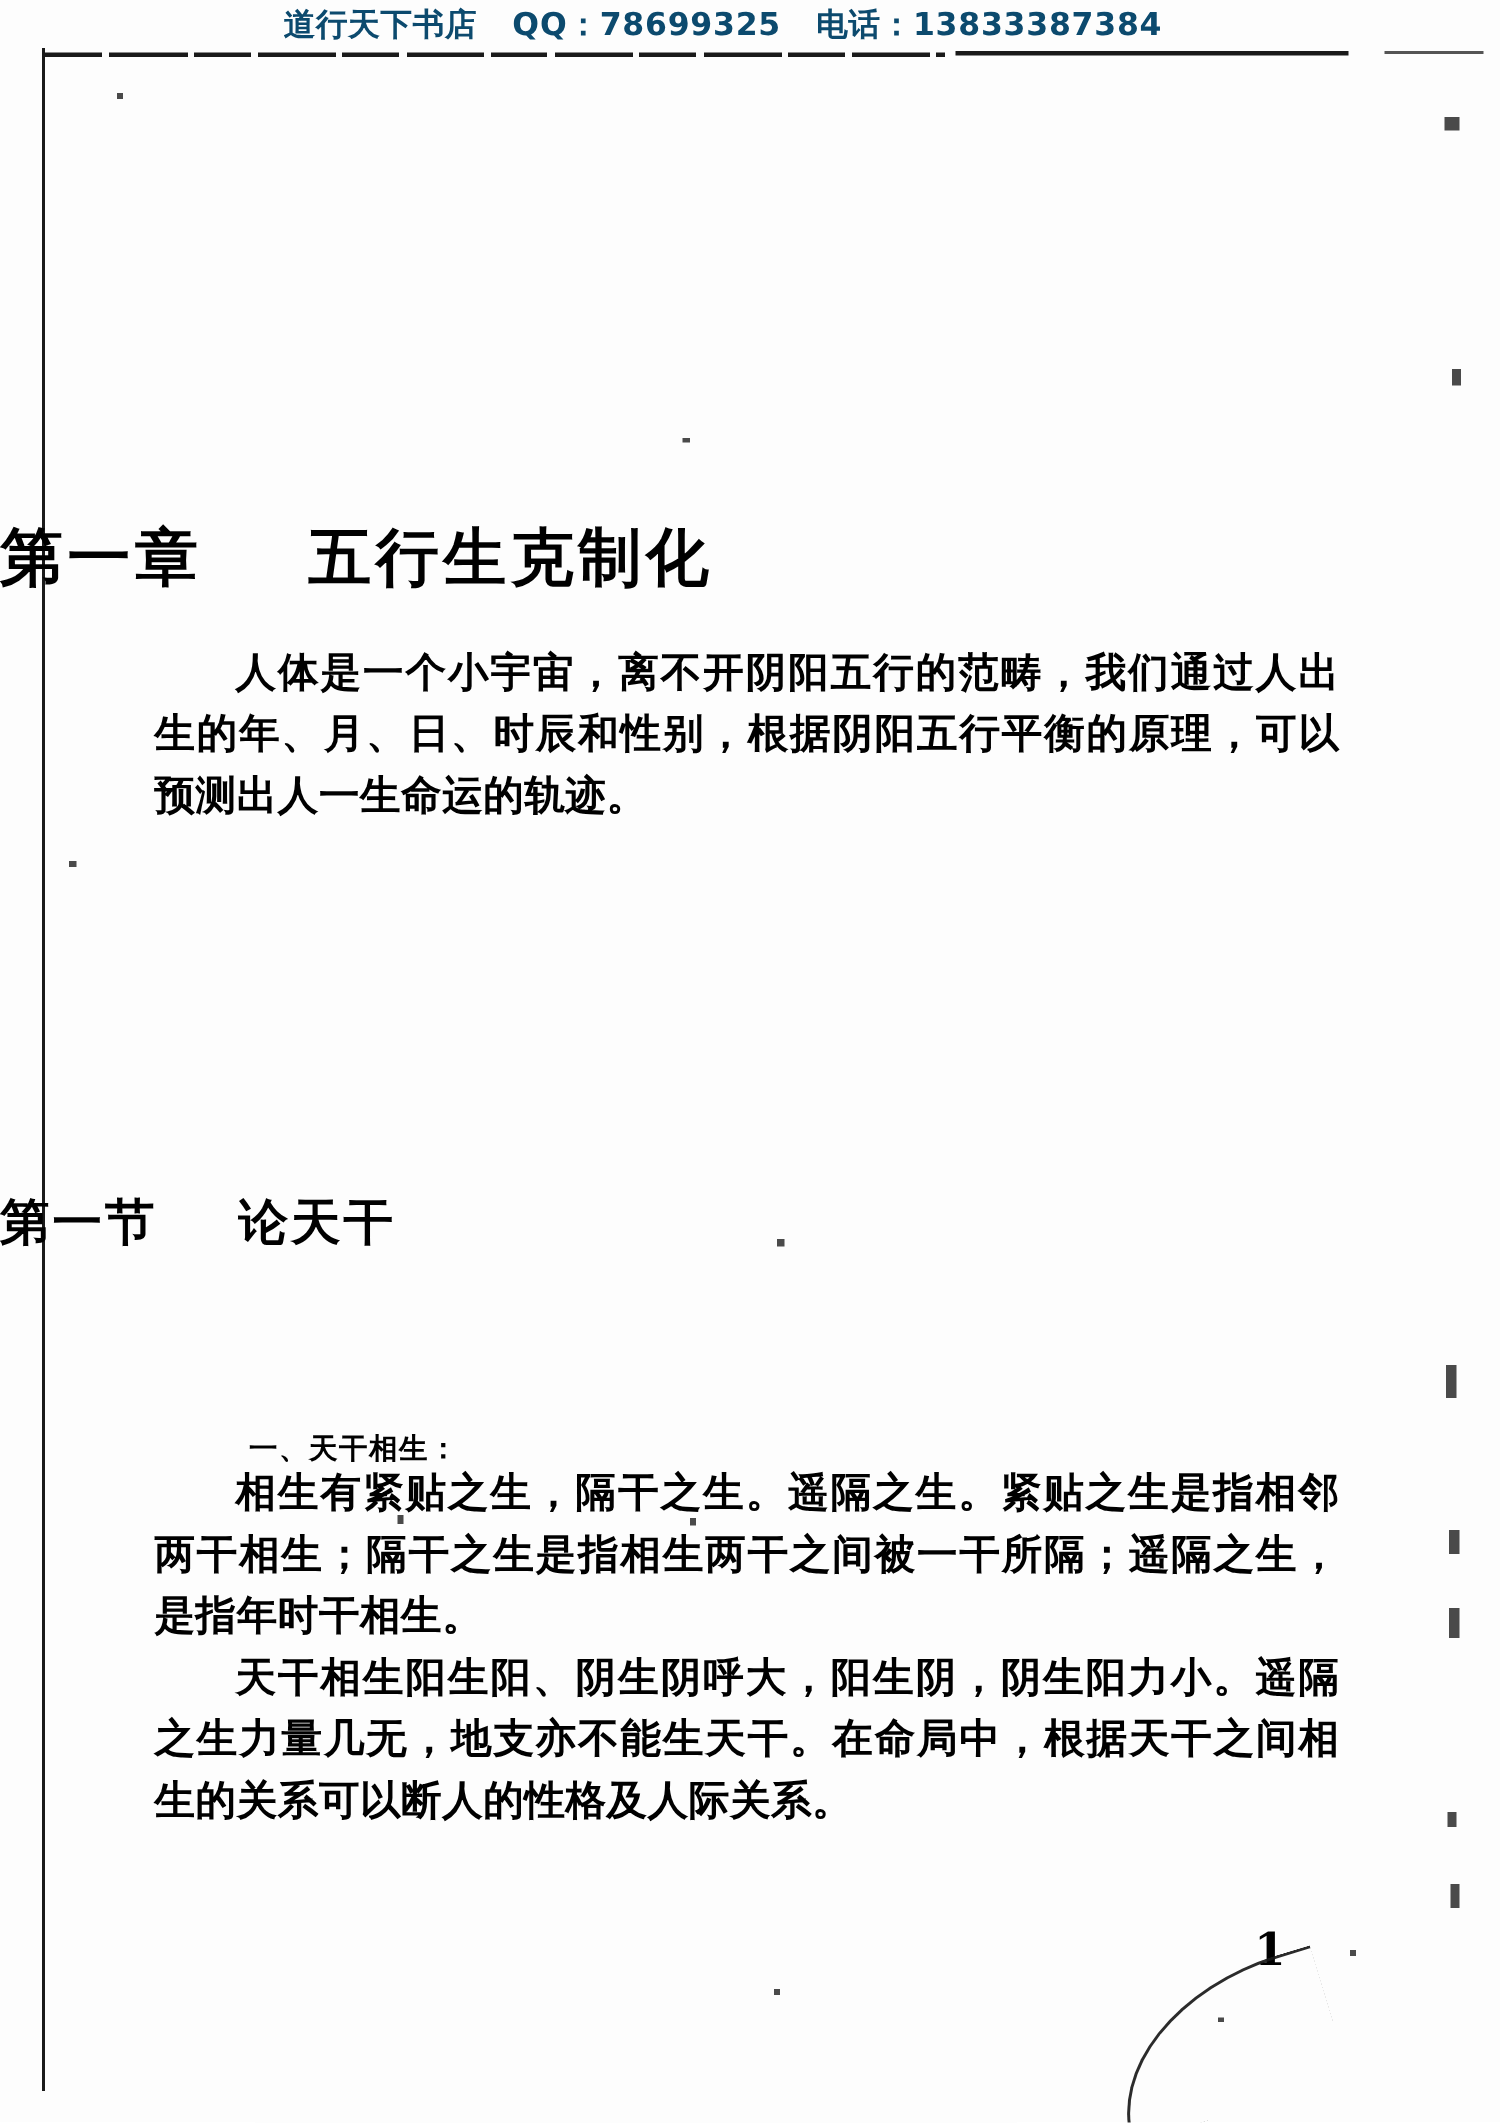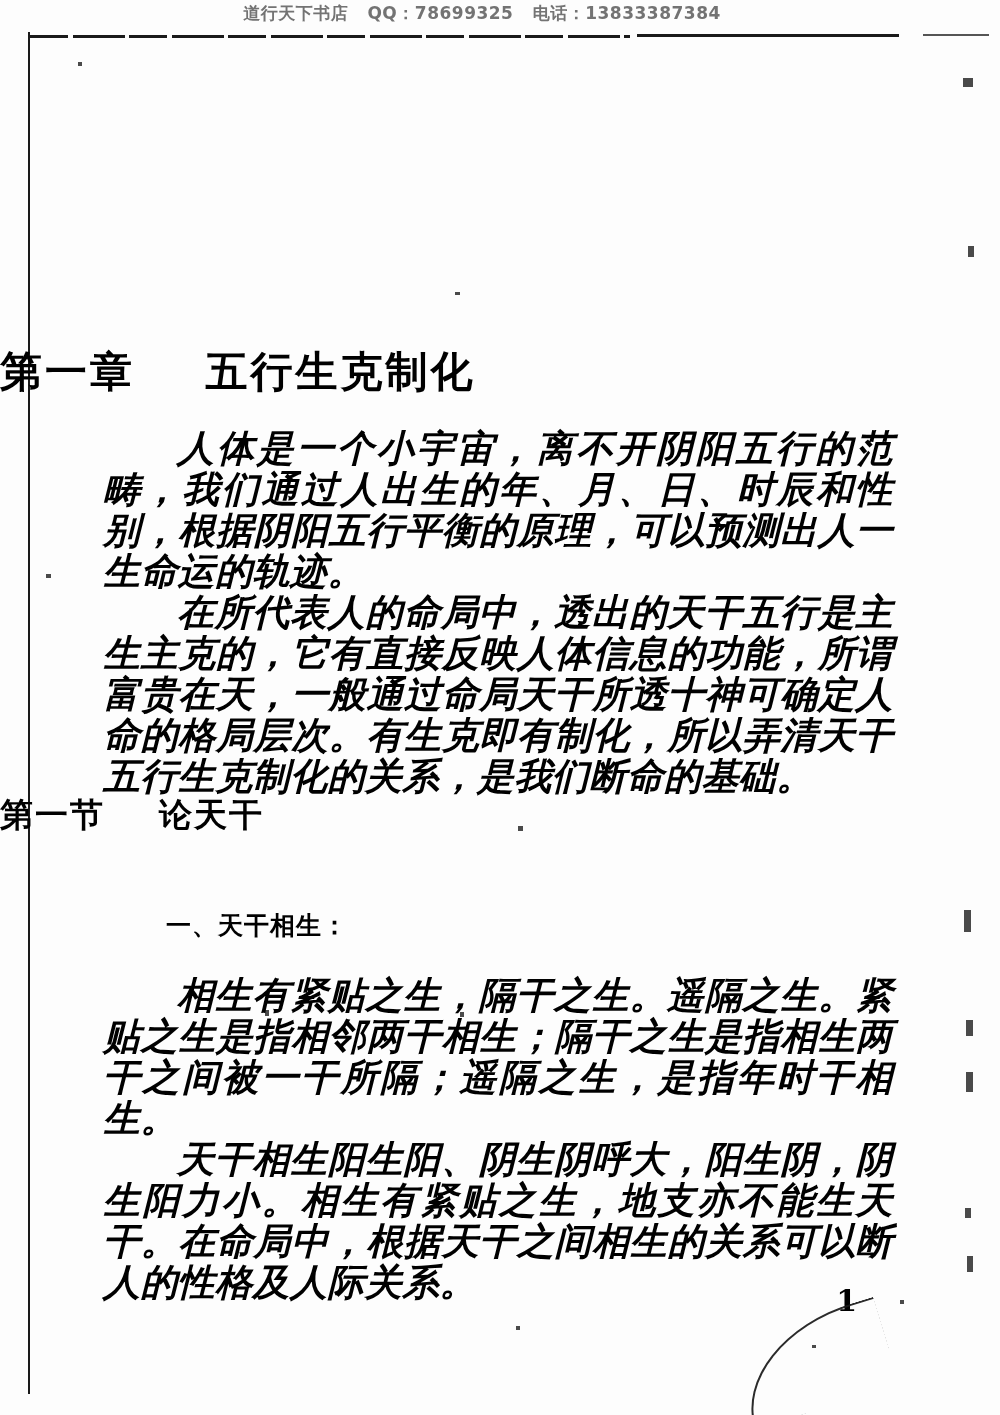--- a/index.html
+++ b/index.html
@@ -24,24 +24,24 @@
     background: #fdfdfd;
   }
 
   
   .scan-header {
     position: absolute;
     top: 2px;
     left: 0;
     width: 964px;
     text-align: center;
-    font-size: 17px;
+    font-size: 21px;
     font-weight: 700;
     letter-spacing: 0.5px;
-    color: #737373;
+    color: #0c4a6e;
     white-space: pre;
   }
 
   
   .edge-vline {
     position: absolute;
     left: 28px;
     top: 32px;
     width: 2px;
     height: 1362px;
@@ -125,42 +125,41 @@
     font-size: 33px;
     font-weight: 900;
     letter-spacing: 2px;
     font-family: "DejaVu Serif", "Liberation Serif", serif;
     white-space: pre;
   }
 
   .subhead {
     position: absolute;
     left: 166px;
-    top: 864px;
-    font-size: 25px;
+    top: 908px;
+    font-size: 19px;
     font-weight: 900;
     letter-spacing: 1px;
     font-family: "DejaVu Serif", "Liberation Serif", serif;
     white-space: pre;
     margin-top: 45px;
   }
 
   .body-block {
     position: absolute;
     left: 103px;
     width: 790px;
     font-family: "DejaVu Serif", "Liberation Serif", serif;
-    font-size: 37px;
+    font-size: 27px;
     line-height: 41px;
     font-weight: 600;
     letter-spacing: 0.4px;
     text-align: justify;
     text-justify: inter-character;
     text-align-last: left;
-    font-style: italic;
   }
   .body-block p {
     margin: 0;
     text-indent: 2em;
   }
 
   #para-group-1 { top: 428px; }
   #para-group-2 { top: 975px; }
 
   .page-number {
@@ -198,29 +197,28 @@
   <div class="speck" style="left:812px; top:1345px; width:4px; height:3px;"></div>
   <div class="speck" style="left:265px; top:1010px; width:4px; height:6px;"></div>
   <div class="speck" style="left:460px; top:1012px; width:4px; height:5px;"></div>
   <div class="speck" style="left:518px; top:826px; width:5px; height:5px;"></div>
   <div class="speck" style="left:516px; top:1326px; width:4px; height:4px;"></div>
 
   <h1 class="chapter-title">第一章    五行生克制化</h1>
 
   <div class="body-block" id="para-group-1">
     <p>人体是一个小宇宙，离不开阴阳五行的范畴，我们通过人出生的年、月、日、时辰和性别，根据阴阳五行平衡的原理，可以预测出人一生命运的轨迹。</p>
-    <p>在所代表人的命局中，透出的天干五行是主生主克的，它有直接反映人体信息的功能，所谓富贵在天，一般通过命局天干所透十神可确定人命的格局层次。有生克即有制化，所以弄清天干五行生克制化的关系，是我们断命的基础。</p>
   </div>
 
   <h2 class="section-title">第一节    论天干</h2>
 
   <h3 class="subhead">一、天干相生：</h3>
 
   <div class="body-block" id="para-group-2">
     <p>相生有紧贴之生，隔干之生。遥隔之生。紧贴之生是指相邻两干相生；隔干之生是指相生两干之间被一干所隔；遥隔之生，是指年时干相生。</p>
-    <p>天干相生阳生阳、阴生阴呼大，阳生阴，阴生阳力小。相生有紧贴之生，地支亦不能生天干。在命局中，根据天干之间相生的关系可以断人的性格及人际关系。</p>
+    <p>天干相生阳生阳、阴生阴呼大，阳生阴，阴生阳力小。遥隔之生力量几无，地支亦不能生天干。在命局中，根据天干之间相生的关系可以断人的性格及人际关系。</p>
   </div>
 
   <div class="page-number">1</div>
 
   <div class="corner-curve"></div>
 
 </div>
 
 </body></html>

